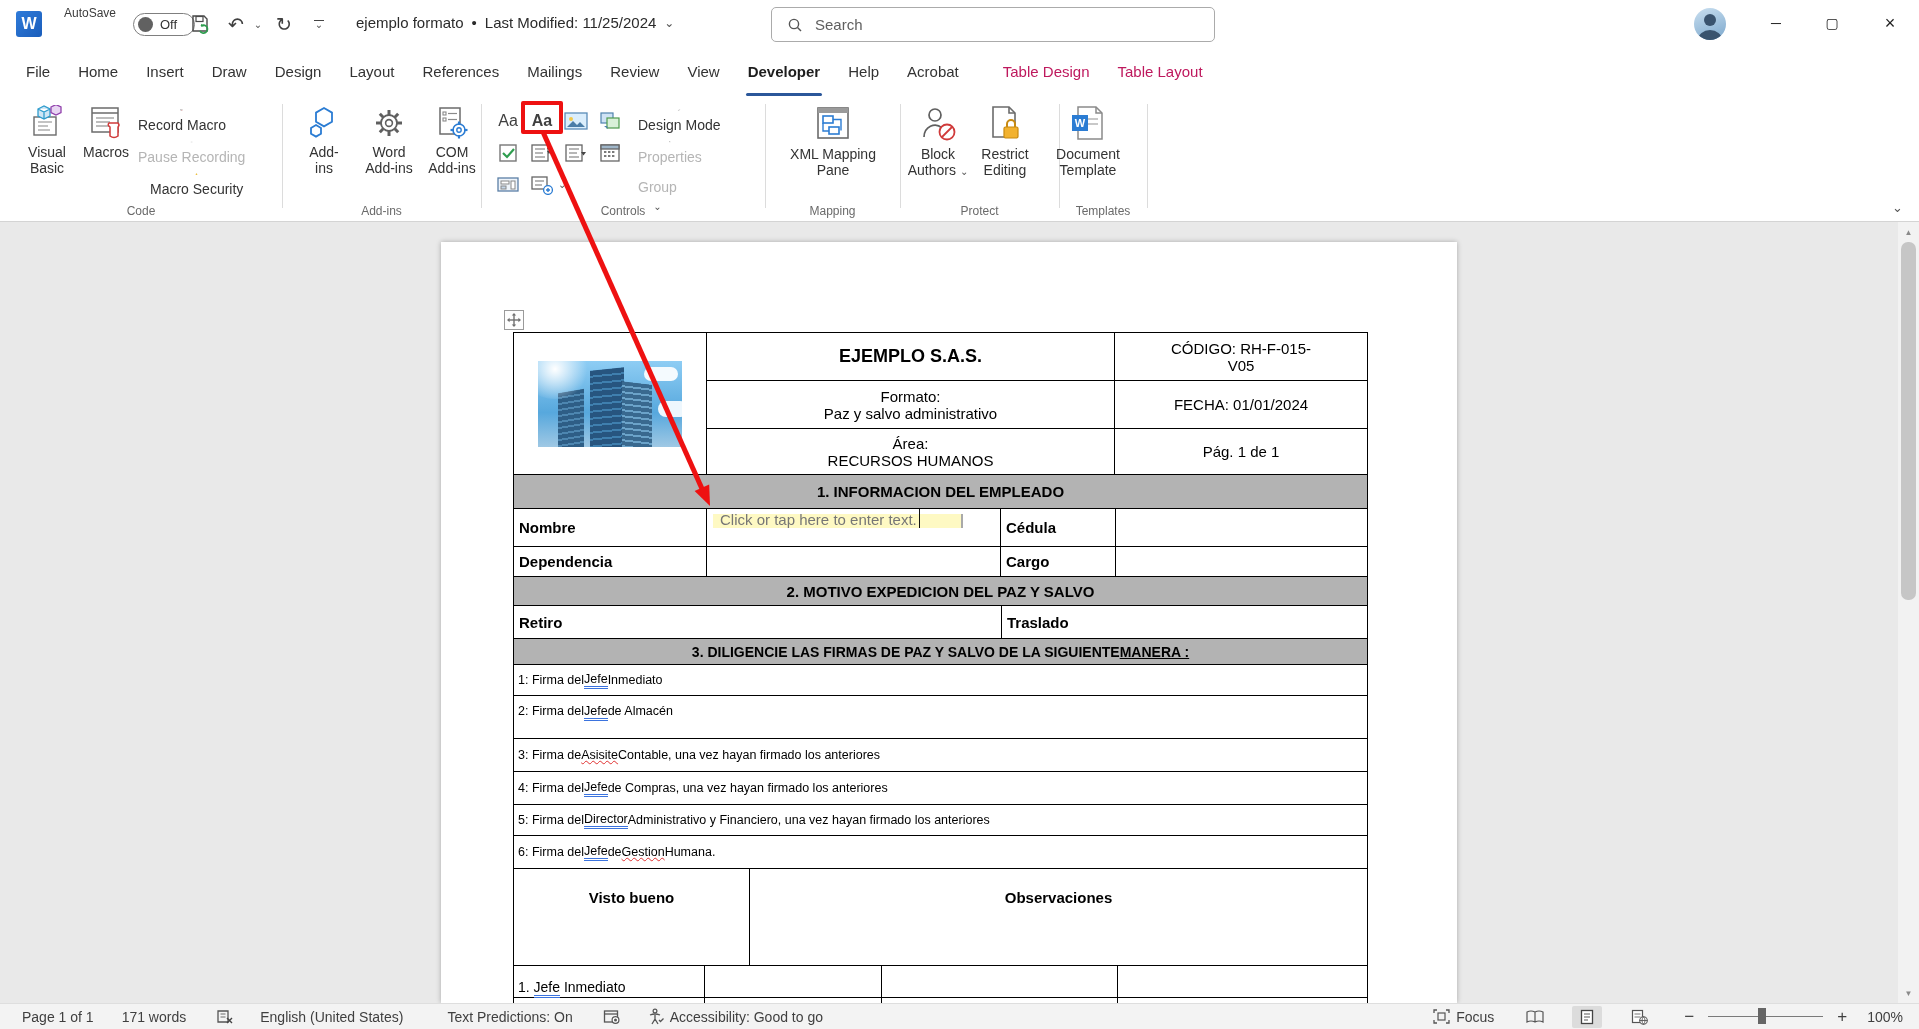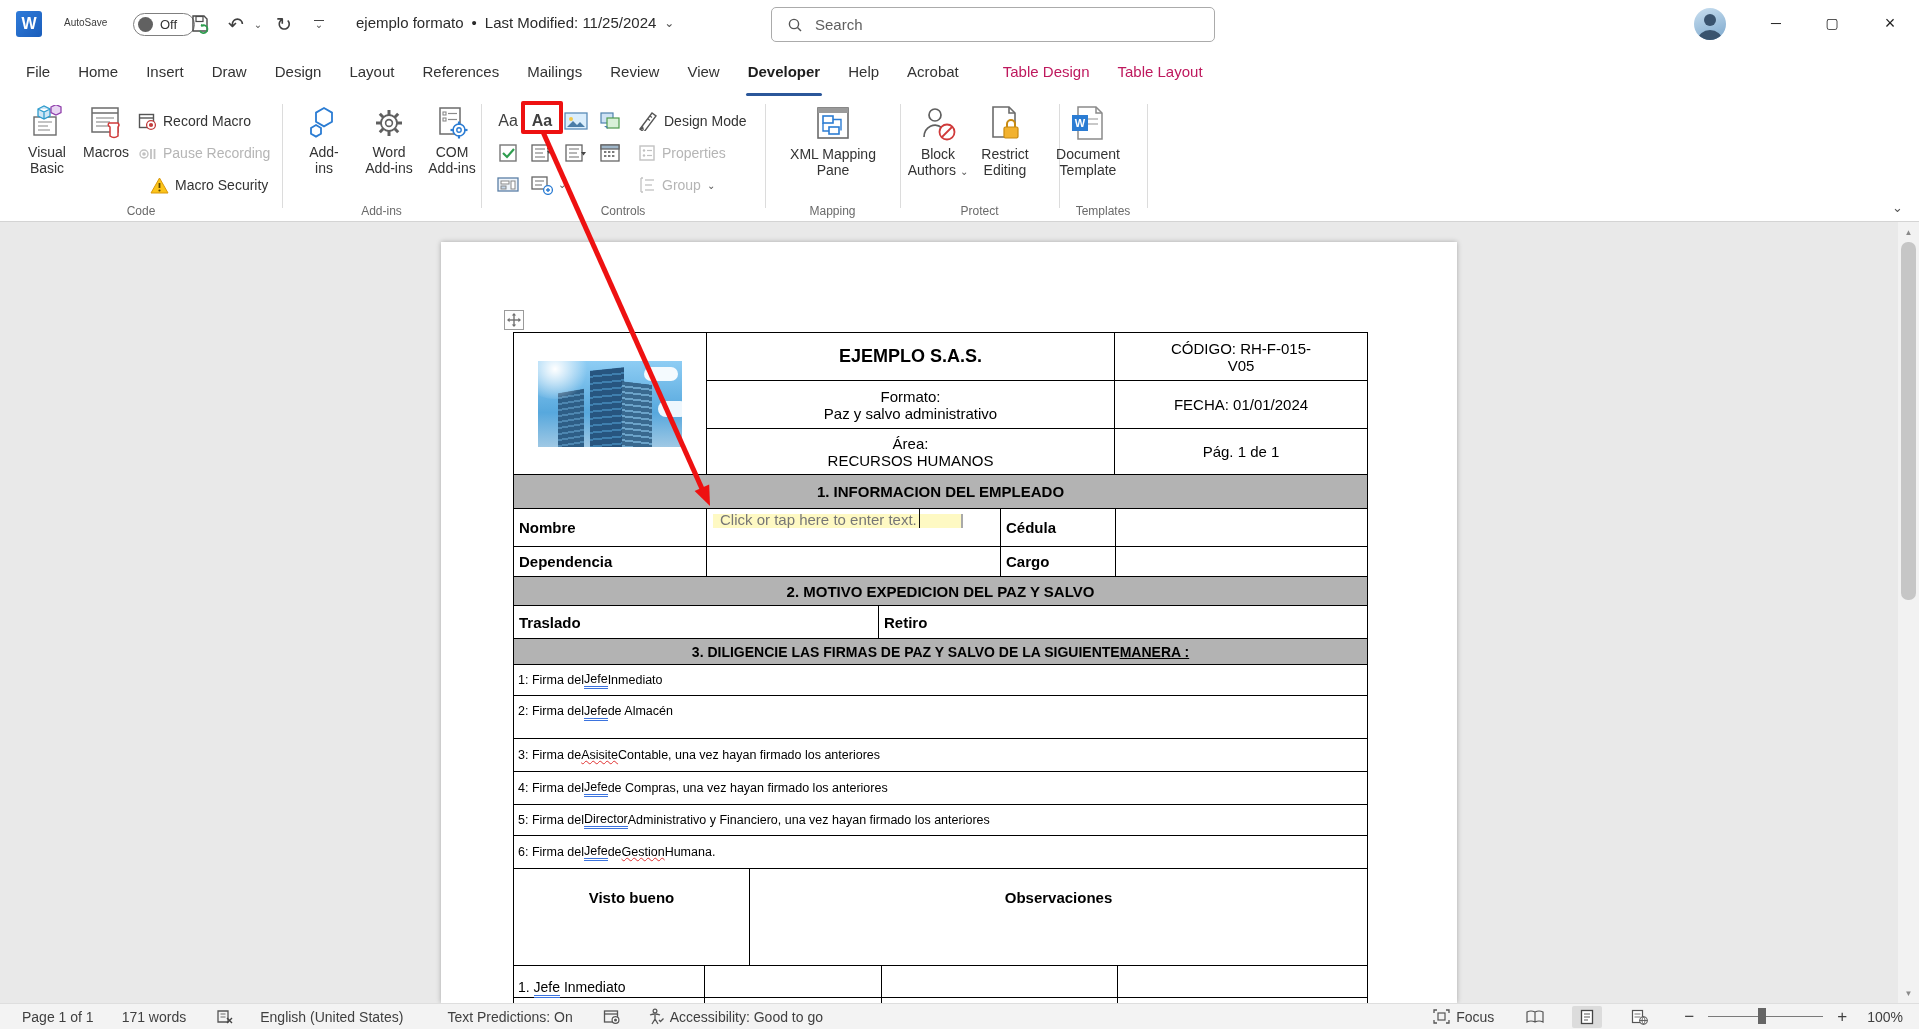--- a/index.html
+++ b/index.html
@@ -6,21 +6,21 @@
   html,body { width:1919px; height:1029px; overflow:hidden; }
   body { font-family:"Liberation Sans","DejaVu Sans",sans-serif; background:#fff; }
   .app { position:relative; width:1919px; height:1029px; background:#fff; overflow:hidden; }
   .abs { position:absolute; }
 
   
   .titlebar { position:absolute; left:0; top:0; width:1919px; height:48px; background:#fff; }
   .word-logo { position:absolute; left:16px; top:11px; width:26px; height:26px; border-radius:3px;
     background:linear-gradient(135deg,#2f7bd9,#1a5dbb); color:#fff; font-weight:bold; font-size:16px;
     display:flex; align-items:center; justify-content:center; }
-  .autosave-label { position:absolute; left:64px; top:17px; font-size:10px; color:#3b3b3b; }
+  .autosave-label { position:absolute; left:64px; top:6px; font-size:12px; color:#3b3b3b; }
   .toggle { position:absolute; left:133px; top:13px; width:62px; height:23px; border:1px solid #7f7f7f;
     border-radius:12px; background:#fff; display:flex; align-items:center; }
   .toggle .knob { width:15px; height:15px; border-radius:50%; background:#616161; margin-left:4px; }
   .toggle .state { font-size:13px; color:#333; margin-left:7px; }
   .qat-btn { position:absolute; top:10px; width:28px; height:28px; display:flex; align-items:center; justify-content:center; color:#404040; }
   .title-text { position:absolute; left:356px; top:14px; font-size:15px; color:#2b2b2b; display:flex; gap:8px; align-items:center; }
   .title-text .chev { font-size:12px; color:#555; }
   .searchbox { position:absolute; left:771px; top:7px; width:444px; height:35px; background:#fff;
     border:1px solid #ababab; border-radius:5px; display:flex; align-items:center; padding-left:15px; }
   .searchbox .ph { color:#5f5f5f; font-size:15px; margin-left:12px; }
@@ -42,21 +42,21 @@
   .pillbtn .chev { font-size:11px; color:#555; }
   .sharebtn { position:absolute; top:57px; left:1812px; width:98px; height:33px; background:#185abd;
     border-radius:5px; color:#fff; display:flex; align-items:center; justify-content:center; gap:7px; font-size:14.5px; }
 
   
   .ribbon { position:absolute; left:0; top:98px; width:1919px; height:124px; background:#fff; border-bottom:1px solid #d4d4d4; }
   .divider { position:absolute; top:6px; width:1px; height:104px; background:#dcdcdc; }
   .grouplabel { position:absolute; bottom:3px; font-size:12px; color:#6a6a6a; text-align:center; }
   .bigbtn { position:absolute; top:7px; display:flex; flex-direction:column; align-items:center; gap:3px; }
   .bigbtn .lbl { font-size:14px; color:#333; line-height:16px; text-align:center; white-space:nowrap; }
-  .smallbtn { position:absolute; display:flex; align-items:center; gap:6px; height:24px; font-size:14px; color:#333; white-space:nowrap; }
+  .smallbtn { position:absolute; display:flex; align-items:center; gap:6px; height:24px; font-size:14px; color:#333; white-space:nowrap;flex-direction:column; }
   .smallbtn.disabled { color:#b5b5b5; }
   .smallbtn.disabled svg { opacity:.45; }
   .ctrl-cell { position:absolute; width:28px; height:26px; display:flex; align-items:center; justify-content:center; }
   .aa { font-size:16px; color:#3f3f3f; letter-spacing:0; }
   .chev-s { font-size:10px; color:#555; }
   .collapse-chev { position:absolute; right:16px; bottom:6px; font-size:13px; color:#555; }
 
   
   .canvas { position:absolute; left:0; top:222px; width:1919px; height:781px; background:#e9e9e9; }
   .page { position:absolute; left:441px; top:20px; width:1016px; height:761px; background:#fff;
@@ -570,25 +570,25 @@
               <span>Cargo</span>
             </div>
           <div class="c" style="flex:1"></div>
         </div>
 
         <div class="trow band" style="height:29px">
           <span>2. MOTIVO EXPEDICION DEL PAZ Y SALVO</span>
         </div>
 
         <div class="trow" style="height:33px">
+          <div class="c lbl" style="width:488px">
+              <span>Retiro</span>
+            </div>
           <div class="c lbl" style="flex:1">
               <span>Traslado</span>
-            </div>
-          <div class="c lbl" style="width:488px">
-              <span>Retiro</span>
             </div>
         </div>
 
         <div class="trow band" style="height:26px;font-size:14px">
           <span>3. DILIGENCIE LAS FIRMAS DE PAZ Y SALVO DE LA SIGUIENTE </span>
             <span class="u-solid">MANERA :</span>
         </div>
 
         <div class="trow firma" style="height:31px">
             <span>1: Firma del </span>

